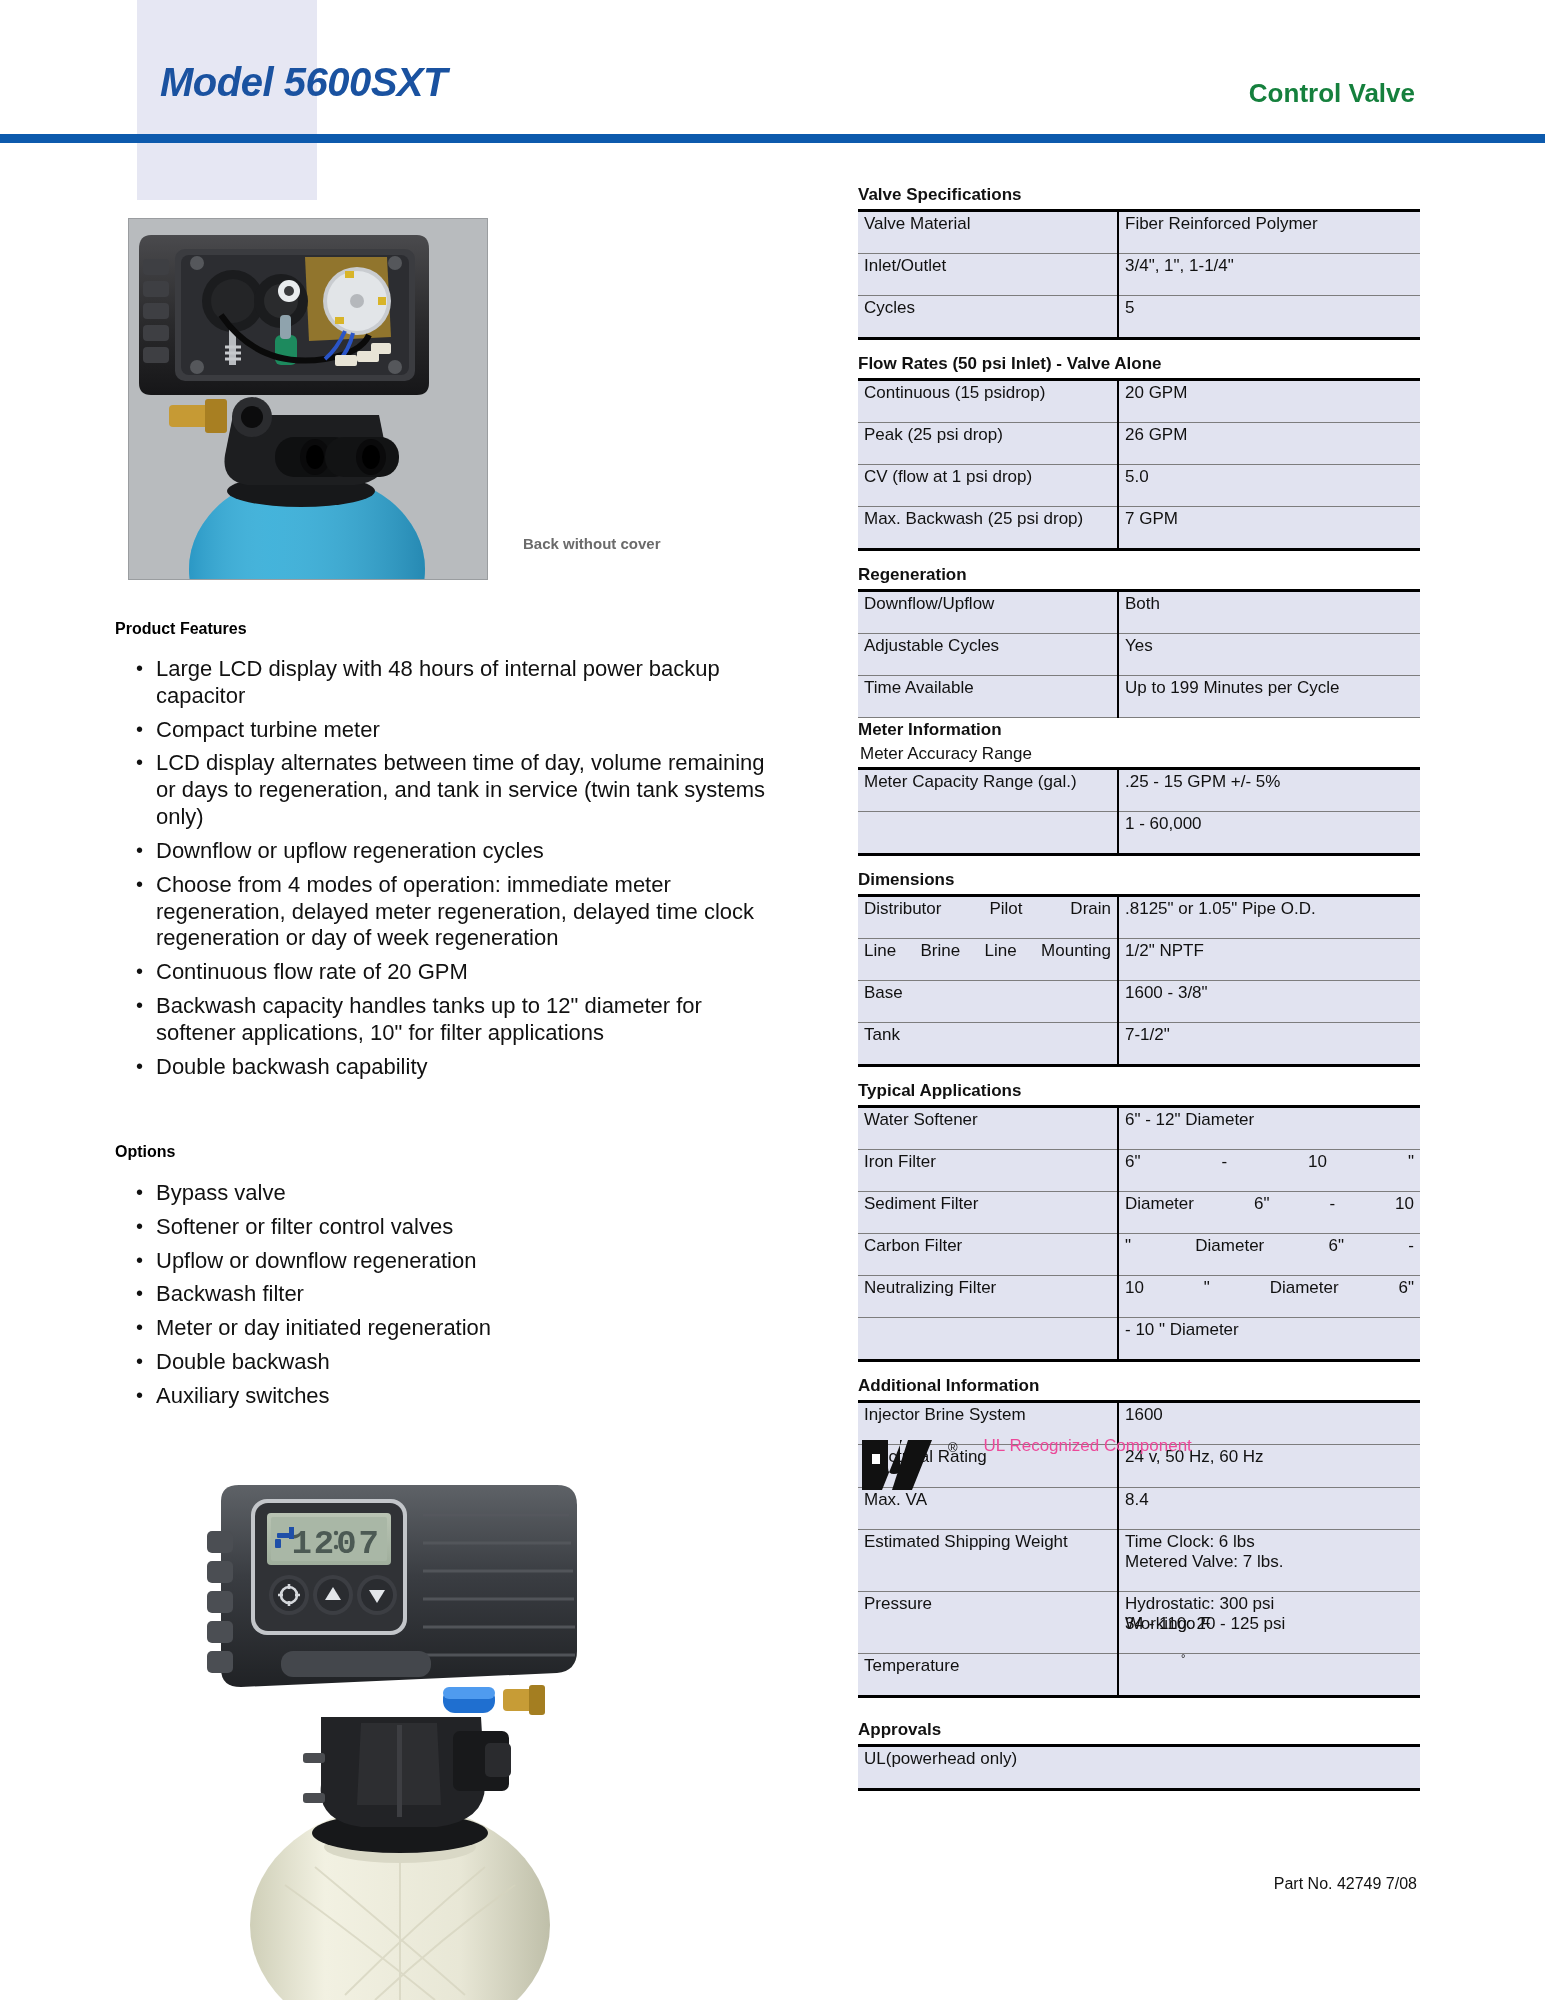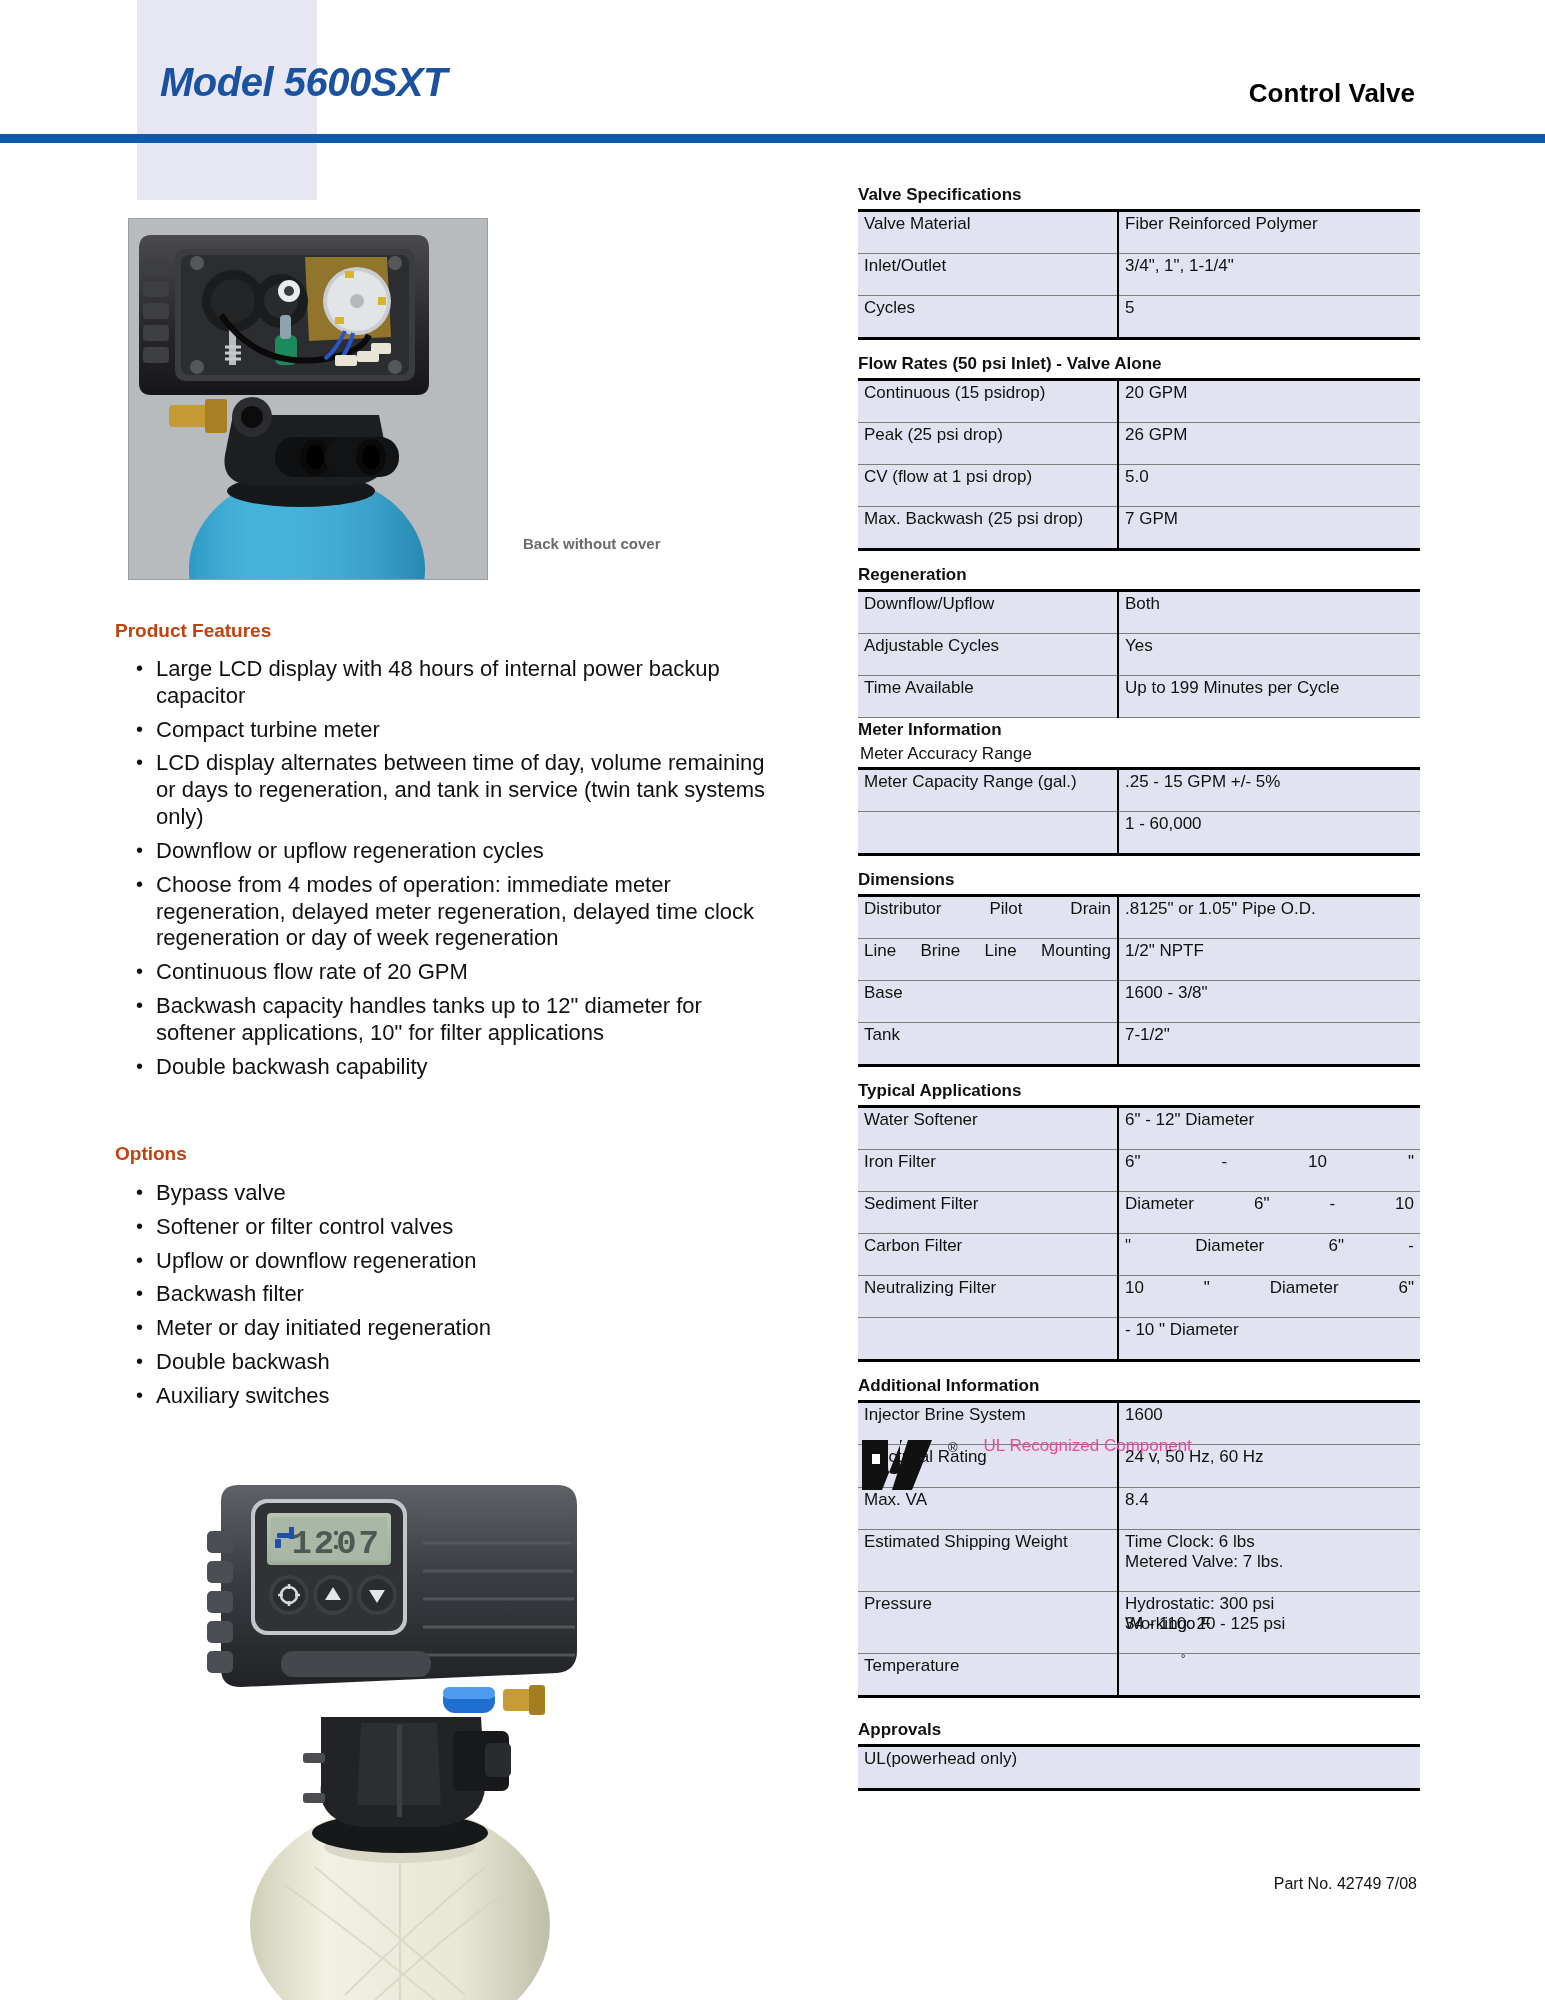--- a/index.html
+++ b/index.html
@@ -21,21 +21,21 @@
   }
   #page-title {
     position: absolute; left: 160px; top: 60px;
     font-size: 40px; font-weight: bold; font-style: italic;
     color: #1a52a0; letter-spacing: -0.5px;
     white-space: nowrap;
   }
   #header-right {
     position: absolute; right: 130px; top: 78px;
     font-size: 26px; font-weight: bold;
-    color: #000000;
+    color: #15803d;
     white-space: nowrap;
   }
   #header-rule {
     position: absolute; left: 0px; top: 134px;
     width: 1545px; height: 9px;
     background: #0d5aad;
   }
 
   
   #photo-top {
@@ -46,21 +46,21 @@
     overflow: hidden;
   }
   #photo-top-caption {
     position: absolute; left: 523px; top: 535px;
     font-size: 15px; font-weight: bold; color: #6b6b6b;
     white-space: nowrap;
   }
 
   .section-head {
     position: absolute;
-    font-size: 19px; font-weight: bold; color: #c2410c;
+    font-size: 16px; font-weight: bold; color: #000000;
     white-space: nowrap;
   }
   #features-head { left: 115px; top: 620px; }
   #options-head  { left: 115px; top: 1143px; }
 
   .bullet-list {
     position: absolute;
     list-style: none; margin: 0; padding: 0;
     font-size: 22px; line-height: 1.22; color: #111;
   }

